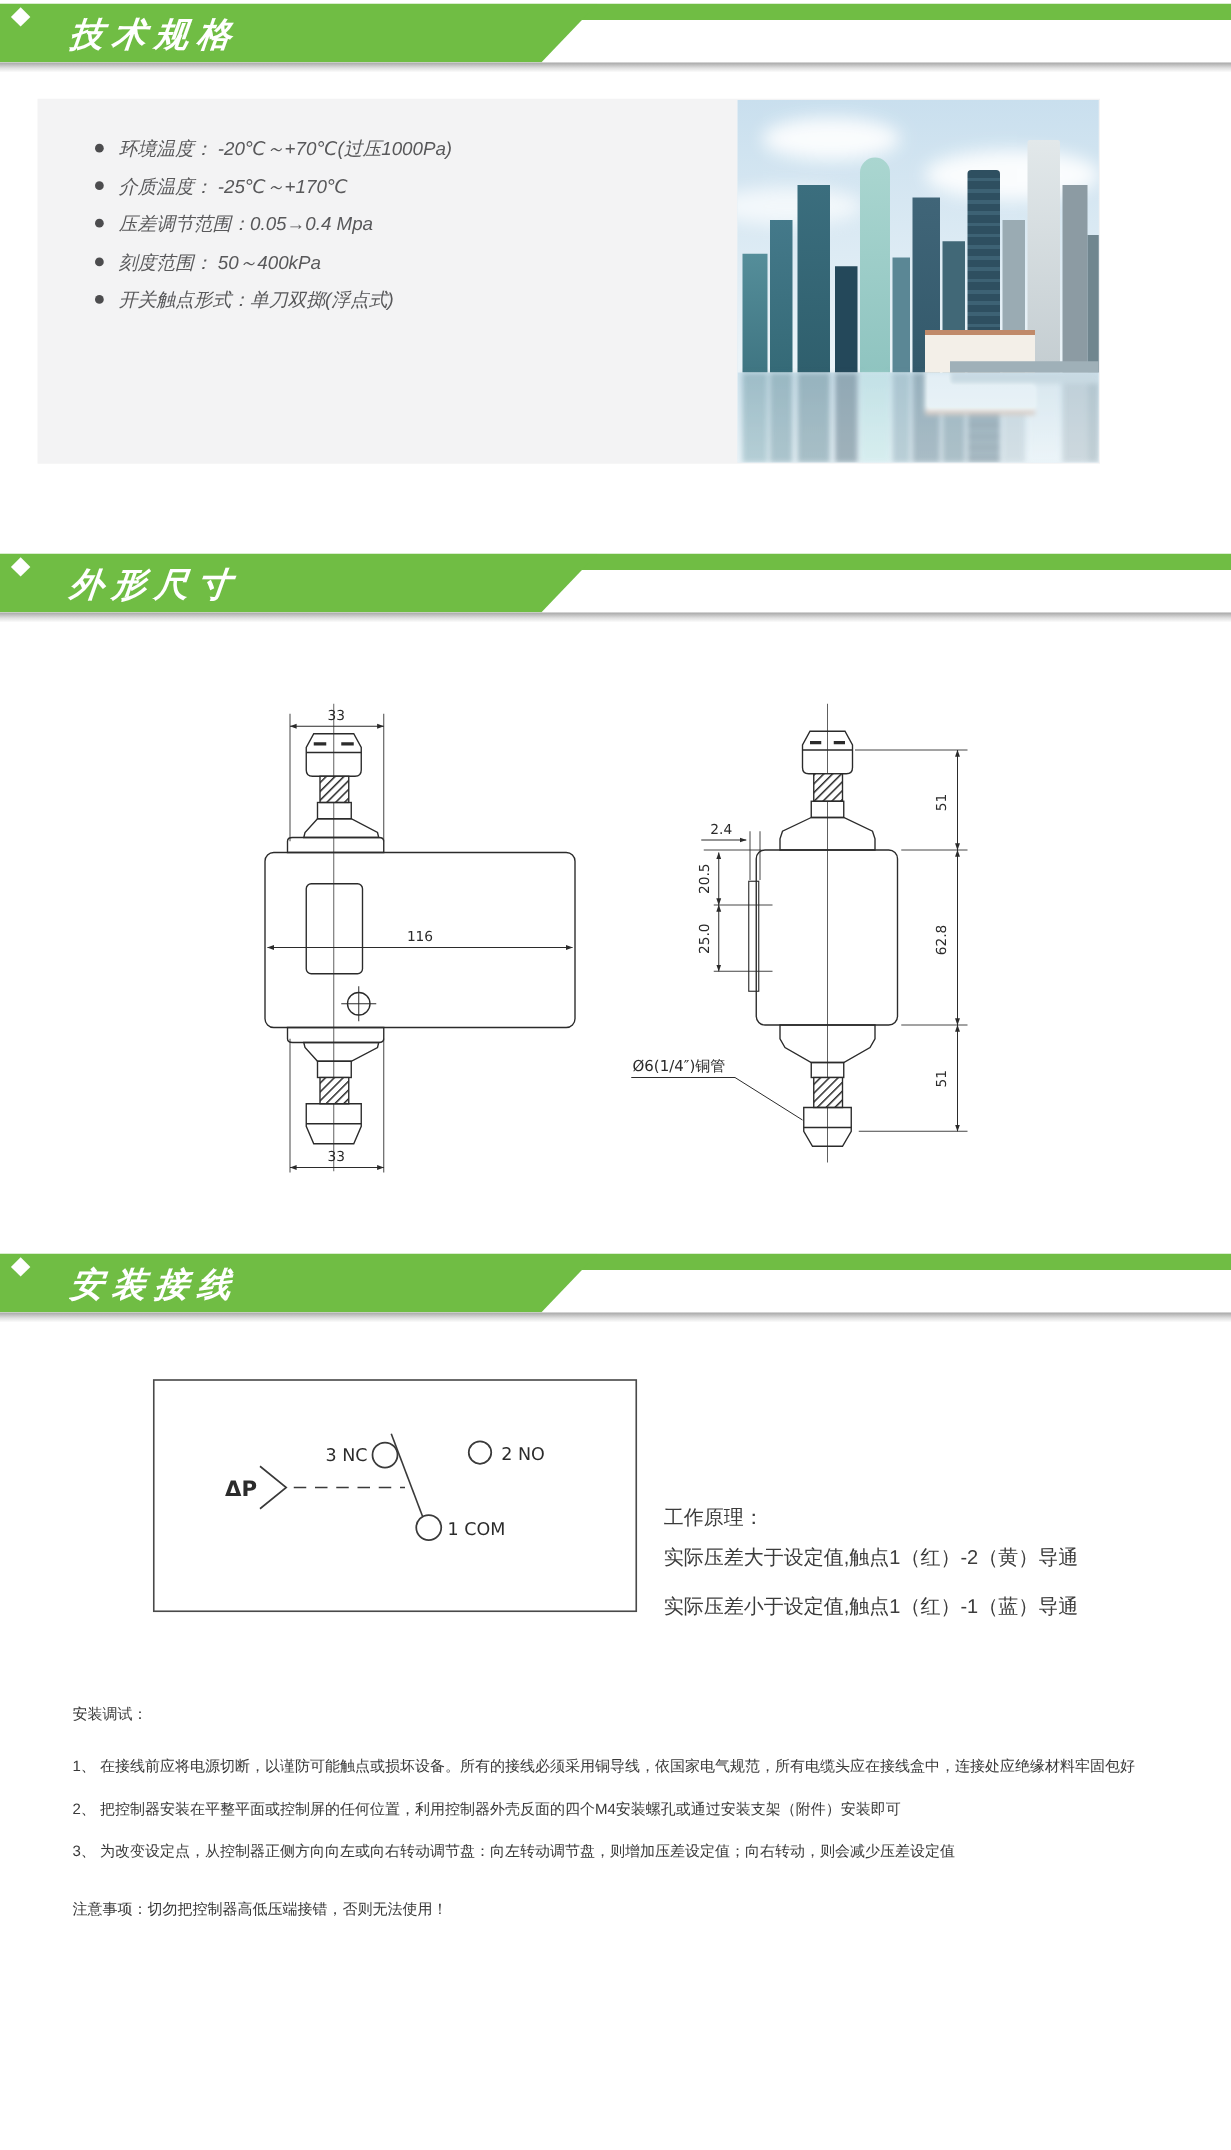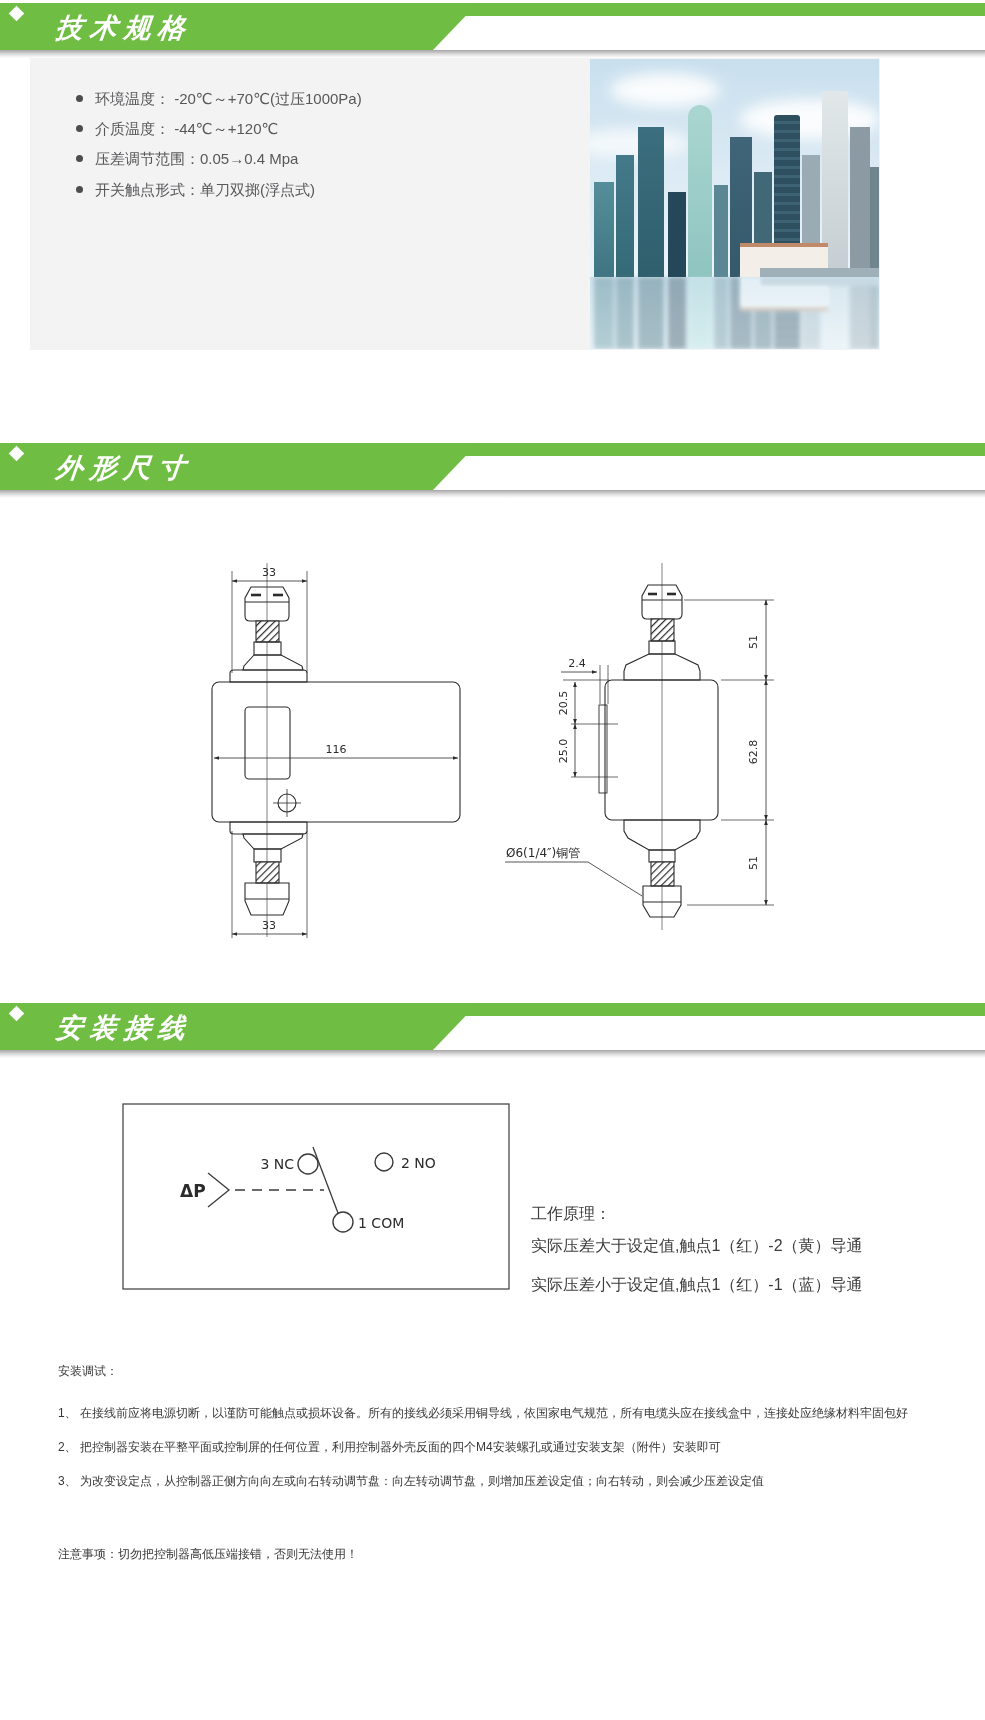--- a/index.html
+++ b/index.html
@@ -11,21 +11,21 @@
   .hdr-strip{position:absolute;top:0;left:0;width:985px;height:13px;background:#70bd44;}
   .hdr-tab{position:absolute;top:0;left:0;width:478px;height:47px;background:#70bd44;
            clip-path:polygon(0 0,478px 0,433px 47px,0 47px);}
   .hdr-title{position:absolute;top:7px;left:56px;color:#fff;font-size:27px;font-weight:bold;
              font-style:italic;letter-spacing:7px;transform:skewX(-6deg);white-space:nowrap;}
   .hdr-diamond{position:absolute;top:5px;left:11px;width:11px;height:11px;background:#fff;transform:rotate(45deg);}
   .hdr-shadow{position:absolute;top:47px;left:0;width:985px;height:8px;
               background:linear-gradient(to bottom,#909090,#d8d8d8 55%,rgba(255,255,255,0));opacity:.8;}
 
   
-  .spec-box{position:absolute;left:30px;top:58px;width:850px;height:292px;background:#f3f3f4;}
+  .spec-box{position:absolute;left:30px;top:79px;width:850px;height:292px;background:#f3f3f4;font-style:italic;}
   .spec-list{position:absolute;left:46px;top:26px;margin:0;padding:0;list-style:none;}
   .spec-list li{height:30.2px;line-height:30.2px;font-size:15px;color:#58585a;white-space:nowrap;}
   .spec-list li::before{content:"";display:inline-block;width:7px;height:7px;border-radius:50%;
                         background:#4c4c4e;margin-right:12px;vertical-align:2px;}
 
   
   .photo{position:absolute;left:560px;top:1px;width:289px;height:290px;overflow:hidden;background:#dcebf3;}
   .sky{position:absolute;inset:0;background:linear-gradient(to bottom,#c9dfee,#eaf3f8 70%,#f2f8fb);}
   .cloud{position:absolute;background:#ffffff;border-radius:50%;filter:blur(7px);opacity:.9;}
   .city{position:absolute;left:0;top:0;width:100%;height:218px;}
@@ -43,40 +43,41 @@
 
   .principle{position:absolute;left:531px;top:1204px;width:420px;color:#3c3c3c;font-size:16px;}
   .principle div{position:absolute;white-space:nowrap;}
   .p-head{top:0;}
   .p-l1{top:32px;}
   .p-l2{top:71px;}
 
   .install{position:absolute;left:58px;top:1356px;width:852px;color:#383838;font-size:12px;}
   .install-head{line-height:30px;margin-bottom:12px;}
   .install-item{line-height:30px;padding-left:28px;text-indent:-28px;margin-bottom:4px;}
-  .notice{margin-top:46px;line-height:24px;}
+  .notice{margin-top:20px;line-height:24px;font-family:Liberation Mono, monospace;}
 </style>
 </head>
 <body>
 
 <div class="page">
 
   <div class="sec-header" style="top:3px;">
     <div class="hdr-strip"></div>
     <div class="hdr-tab"></div>
     <div class="hdr-diamond"></div>
     <div class="hdr-title">技术规格</div>
     <div class="hdr-shadow"></div>
   </div>
 
   <div class="spec-box">
     <ul class="spec-list">
       <li>环境温度：  -20℃～+70℃(过压1000Pa)</li>
-      <li>介质温度：  -44℃～+120℃</li>
+      <li>介质温度：  -25℃～+170℃</li>
       <li>压差调节范围：0.05→0.4 Mpa</li>
+      <li>刻度范围： 50～400kPa</li>
       <li>开关触点形式：单刀双掷(浮点式)</li>
     </ul>
 
     <div class="photo">
       <div class="sky">
         <div class="cloud" style="left:20px;top:14px;width:110px;height:34px;"></div>
         <div class="cloud" style="left:150px;top:40px;width:140px;height:40px;"></div>
         <div class="cloud" style="left:-20px;top:70px;width:120px;height:30px;opacity:.7;"></div>
       </div>
       <div class="city">

